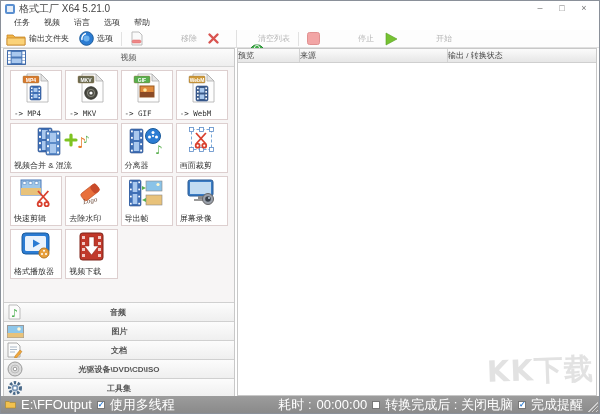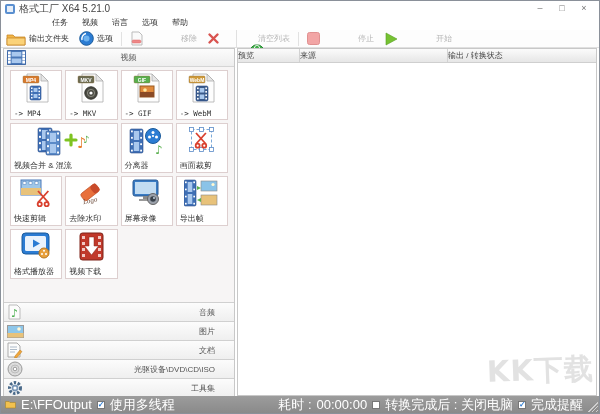--- a/index.html
+++ b/index.html
@@ -8,38 +8,38 @@
   .window { position:relative; width:600px; height:414px; border:1px solid #8a9099; background:#fff; overflow:hidden; }
 
   
   .titlebar { position:absolute; left:0; top:0; right:0; height:15px; background:#fff; display:flex; align-items:center; padding-left:4px; }
   .titlebar .app-ic { width:10px; height:10px; margin-right:4px; }
   .titlebar .t-text { font-size:10px; color:#444; }
   .win-controls { position:absolute; right:4px; top:0; height:15px; display:flex; }
   .win-controls span { width:22px; text-align:center; line-height:15px; color:#777; font-size:9px; cursor:default; }
 
   
-  .menubar { position:absolute; left:0; top:15px; right:0; height:14px; background:#fff; display:flex; padding-left:6px;margin-left:38px; }
+  .menubar { position:absolute; left:0; top:15px; right:0; height:14px; background:#fff; display:flex; padding-left:6px; }
   .menubar .mi { padding:0 7px; color:#333; line-height:14px; }
 
   
   .toolbar { position:absolute; left:0; top:29px; right:0; height:18px; background:#fdfdfd; border-bottom:1px solid #e0e0e0; display:flex; align-items:center; }
   .tb-btn { display:flex; align-items:center; gap:3px; padding:0 5px; height:18px; }
   .tb-btn .lbl { white-space:nowrap; color:#333; }
   .tb-btn.dis .lbl { color:#b5b5b5;margin-left:35px; }
   .tb-sep { width:1px; height:14px; background:#e2e2e2; margin:0 3px; }
   .tb-vline { position:absolute; left:235px; top:0; bottom:0; width:1px; background:#e0e0e0; }
   .home-btn { position:absolute; left:243px; top:14px;flex-direction:column; }
 
   
   .sidebar { position:absolute; left:2px; top:47px; width:232px; height:350px; border:1px solid #c8c8c8; background:#f7f5f5; display:flex; flex-direction:column; }
   .sec-head { height:18px; background:linear-gradient(#fcfcfc,#eeeeee); border-bottom:1px solid #d5d5d5; display:flex; align-items:center; padding:0 3px; }
   .sec-head .sh-lbl { flex:1; text-align:center; color:#555; }
   .sec-row { height:19px; background:linear-gradient(#fcfcfc,#efefef); border-top:1px solid #d0d0d0; display:flex; align-items:center; padding:0 3px; }
-  .sec-row .sh-lbl { flex:1; text-align:right; color:#555; margin-right:16px; }
+  .sec-row .sh-lbl { flex:1; text-align:center; color:#555; margin-right:16px;font-weight:bold; }
   .panel-body { flex:1; padding:3px 6px; }
   .card-grid { display:grid; grid-template-columns:repeat(4,1fr); grid-auto-rows:50px; gap:3px; }
   .card { position:relative; background:#fff; border:1px solid #ddcfcf; overflow:hidden; }
   .card.wide { grid-column:span 2; }
   .card .cic { display:flex; justify-content:center; align-items:center; margin-top:2px; }
   .card .clbl { position:absolute; left:3px; bottom:1px; right:16px; color:#333; font-size:8px; white-space:nowrap; }
   .card .mono { font-family:"DejaVu Sans Mono", monospace; font-size:7.5px; }
   .card .two-line { bottom:2px; line-height:8px; white-space:normal; }
 
   
@@ -379,35 +379,20 @@
                   <rect x="4" y="8" width="19" height="9" rx="2.5" fill="#e8703c" stroke="#b84a22" stroke-width="0.6"></rect>
                   <rect x="16" y="8" width="7" height="9" rx="2.5" fill="#c84a2a"></rect>
                 </g>
                 <text x="7" y="24" font-size="7" fill="#6a4a3a" font-style="italic" font-family="Liberation Serif,serif" transform="rotate(-12 13 22)">Logo</text>
               </svg>
             </div>
           <span class="clbl">去除水印</span>
         </div>
         <div class="card">
           <div class="cic">
-              <svg width="30" height="27">
-                <rect x="1" y="1" width="25" height="16" rx="2" fill="#3a7cc4" stroke="#2a5a94"></rect>
-                <rect x="3" y="3" width="21" height="12" fill="#c2dcf2"></rect>
-                <rect x="11" y="17" width="5" height="3" fill="#8a8a8a"></rect>
-                <rect x="7" y="20" width="13" height="2" fill="#9a9a9a"></rect>
-                <circle cx="21" cy="20" r="5.5" fill="#9aa0aa" stroke="#666"></circle>
-                <circle cx="21" cy="20" r="2.8" fill="#38404a"></circle>
-                <circle cx="22" cy="19" r="0.9" fill="#cfe0ee"></circle>
-              </svg>
-            </div>
-          <span class="clbl">屏幕录像</span>
-        </div>
-
-        <div class="card">
-          <div class="cic">
               <svg width="36" height="28" viewBox="0 0 36 28">
                 <g transform="translate(0,1)">
                   <rect width="12" height="26" rx="1.5" fill="#3f6fb5" stroke="#2b4f8a" stroke-width="0.6"></rect>
                   <rect x="1" y="1.5" width="1.6800000000000002" height="1.6800000000000002" fill="#fff"></rect>
                   <rect x="9.32" y="1.5" width="1.6800000000000002" height="1.6800000000000002" fill="#fff"></rect>
                   <rect x="1" y="8.606666666666666" width="1.6800000000000002" height="1.6800000000000002" fill="#fff"></rect>
                   <rect x="9.32" y="8.606666666666666" width="1.6800000000000002" height="1.6800000000000002" fill="#fff"></rect>
                   <rect x="1" y="15.713333333333333" width="1.6800000000000002" height="1.6800000000000002" fill="#fff"></rect>
                   <rect x="9.32" y="15.713333333333333" width="1.6800000000000002" height="1.6800000000000002" fill="#fff"></rect>
                   <rect x="1" y="22.82" width="1.6800000000000002" height="1.6800000000000002" fill="#fff"></rect>
@@ -419,20 +404,35 @@
                   <rect x="17" y="2" width="16" height="10" fill="#8ac3e8"></rect>
                   <rect x="17" y="16" width="16" height="10" fill="#e8c27a"></rect>
                 </g>
                 <circle cx="29" cy="5.5" r="1.6" fill="#fff8d0"></circle>
                 <path d="M13 7 l4 2 -4 2 z" fill="#5aaf4e"></path>
                 <path d="M17 19 l-4 2 4 2 z" fill="#5aaf4e"></path>
               </svg>
             </div>
           <span class="clbl">导出帧</span>
         </div>
+
+        <div class="card">
+          <div class="cic">
+              <svg width="30" height="27">
+                <rect x="1" y="1" width="25" height="16" rx="2" fill="#3a7cc4" stroke="#2a5a94"></rect>
+                <rect x="3" y="3" width="21" height="12" fill="#c2dcf2"></rect>
+                <rect x="11" y="17" width="5" height="3" fill="#8a8a8a"></rect>
+                <rect x="7" y="20" width="13" height="2" fill="#9a9a9a"></rect>
+                <circle cx="21" cy="20" r="5.5" fill="#9aa0aa" stroke="#666"></circle>
+                <circle cx="21" cy="20" r="2.8" fill="#38404a"></circle>
+                <circle cx="22" cy="19" r="0.9" fill="#cfe0ee"></circle>
+              </svg>
+            </div>
+          <span class="clbl">屏幕录像</span>
+        </div>
         <div class="card">
           <div class="cic">
               <svg width="30" height="27">
                 <rect x="1" y="1" width="27" height="21" rx="3.5" fill="#2b7cd3" stroke="#1a5a9a"></rect>
                 <rect x="4" y="4" width="21" height="15" rx="1.5" fill="#eaf3fc"></rect>
                 <path d="M12 7.5 L19 11.5 L12 15.5 Z" fill="#2b7cd3"></path>
                 <circle cx="23" cy="21" r="5" fill="#e8a03c" stroke="#b8761e"></circle>
                 <g fill="#fff">
                   <circle cx="23" cy="18.8" r="1"></circle>
                   <circle cx="21" cy="22" r="1"></circle>

